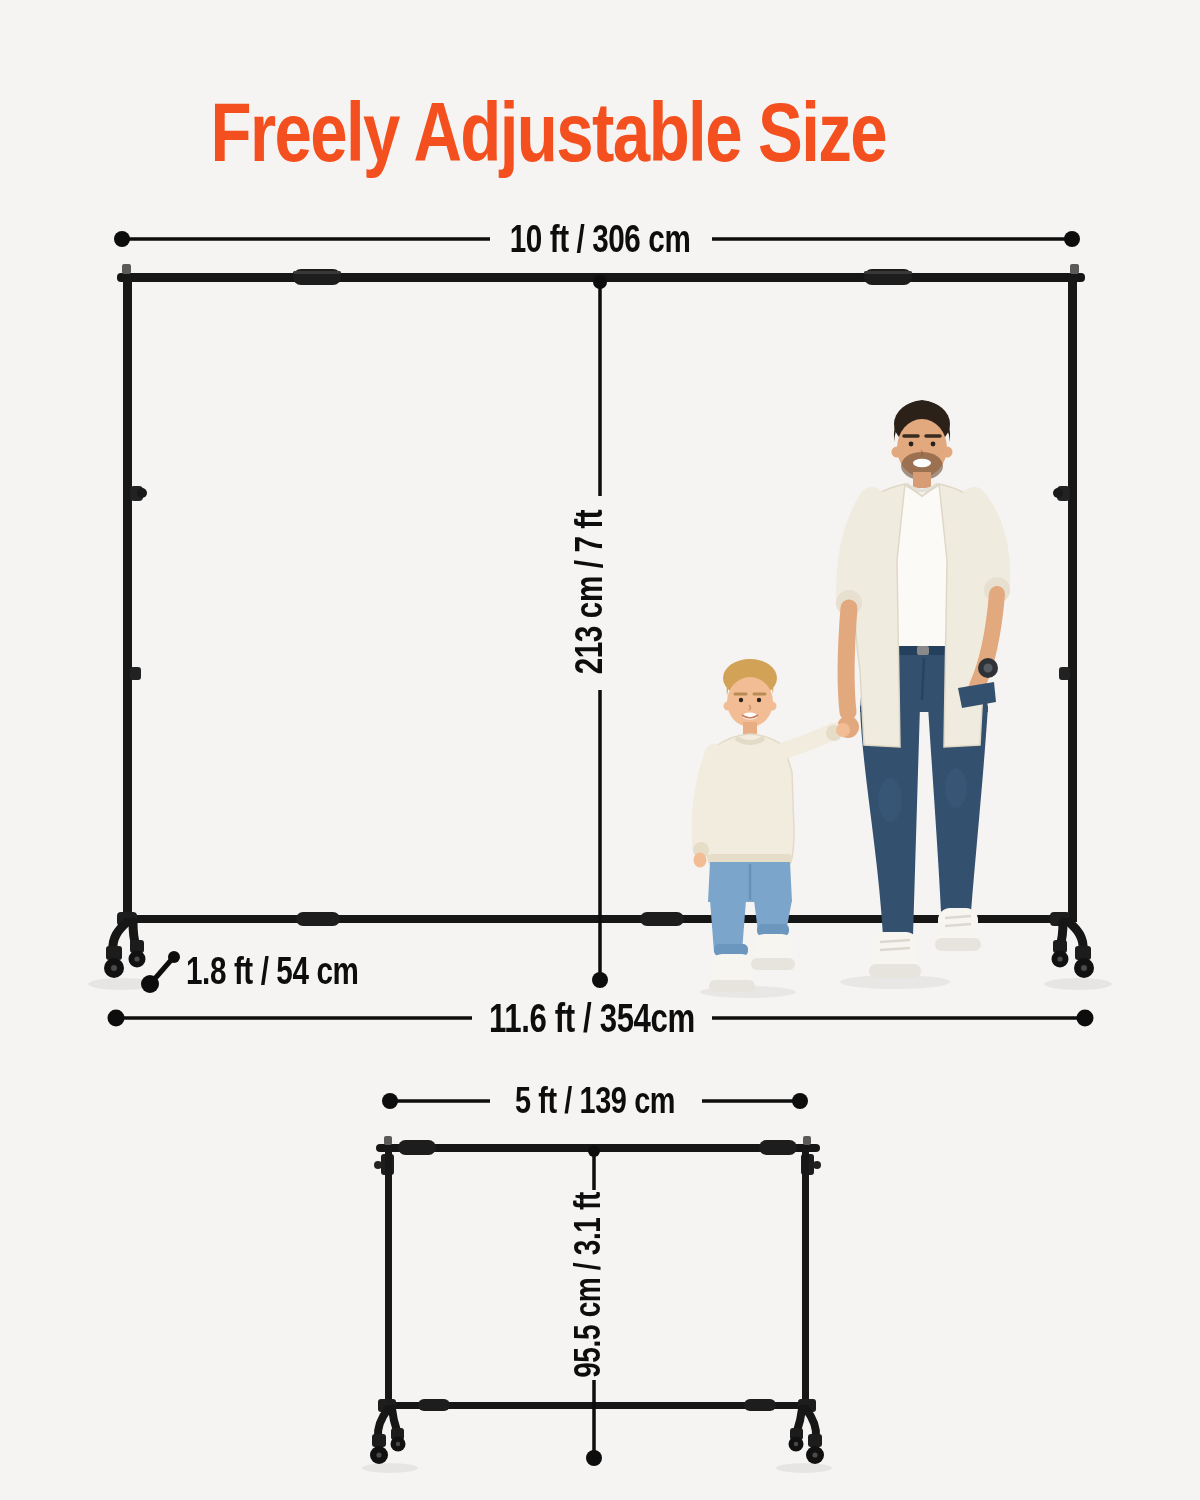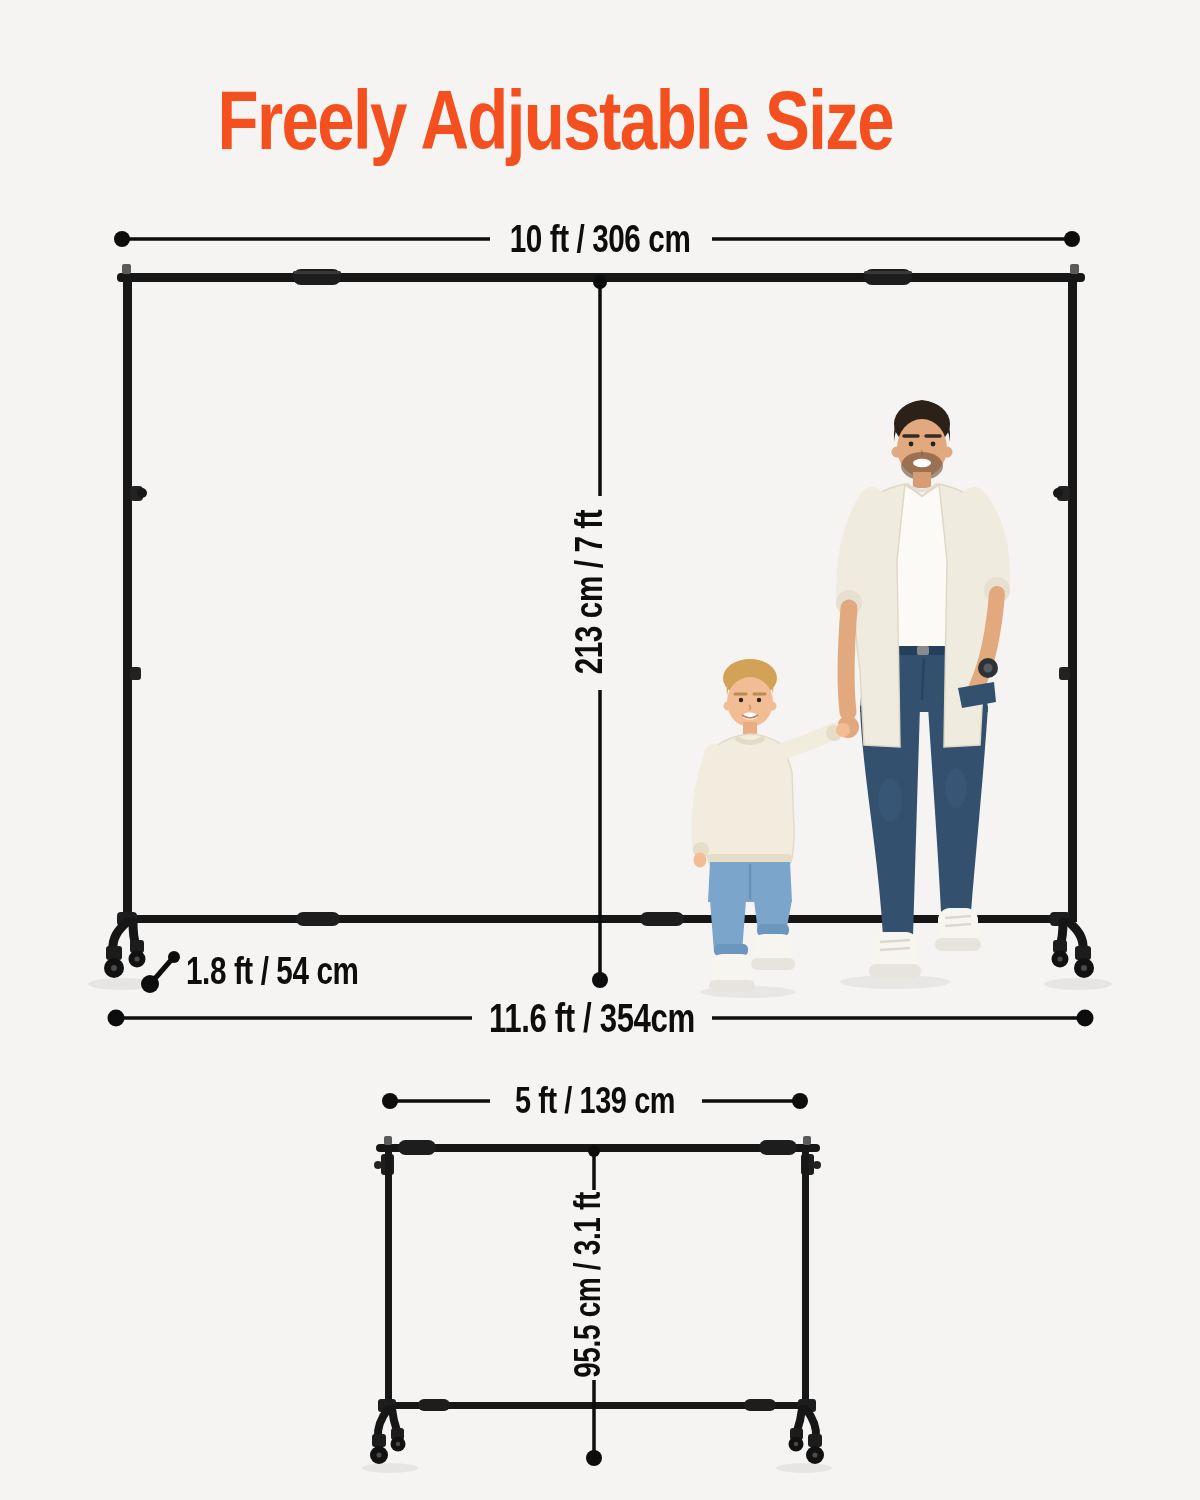--- a/index.html
+++ b/index.html
@@ -1,21 +1,21 @@
 <!DOCTYPE html>
 <html><head>
 <meta charset="utf-8">
 <style>
   html,body { margin:0; padding:0; }
   .canvas {
     position:relative; width:1200px; height:1500px;
     background:#f5f4f2; overflow:hidden;
     font-family:"Liberation Sans", sans-serif;
   }
-  .title-wrap { position:absolute; top:72px; left:0; width:1096px; text-align:center;padding-left:7px; }
+  .title-wrap { position:absolute; top:84px; left:0; width:1096px; text-align:center; }
   .title-text {
     display:inline-block; font-size:84px; font-weight:bold; color:#F4501F;
     letter-spacing:-2px; transform:scaleX(0.8); white-space:nowrap;
   }
   .art { position:absolute; left:0; top:0; }
   .dim-label {
     position:absolute; font-weight:bold; color:#0d0d0d;
     white-space:nowrap; letter-spacing:-0.5px; line-height:1;
   }
   .dim-h  { font-size:38px; transform:translate(-50%,-50%) scaleX(0.78); }

